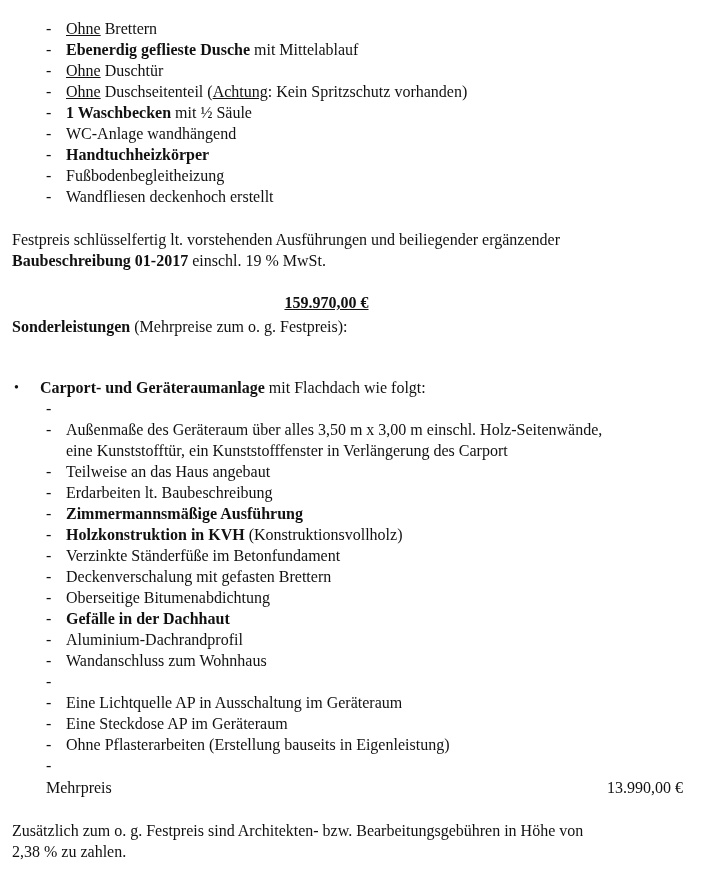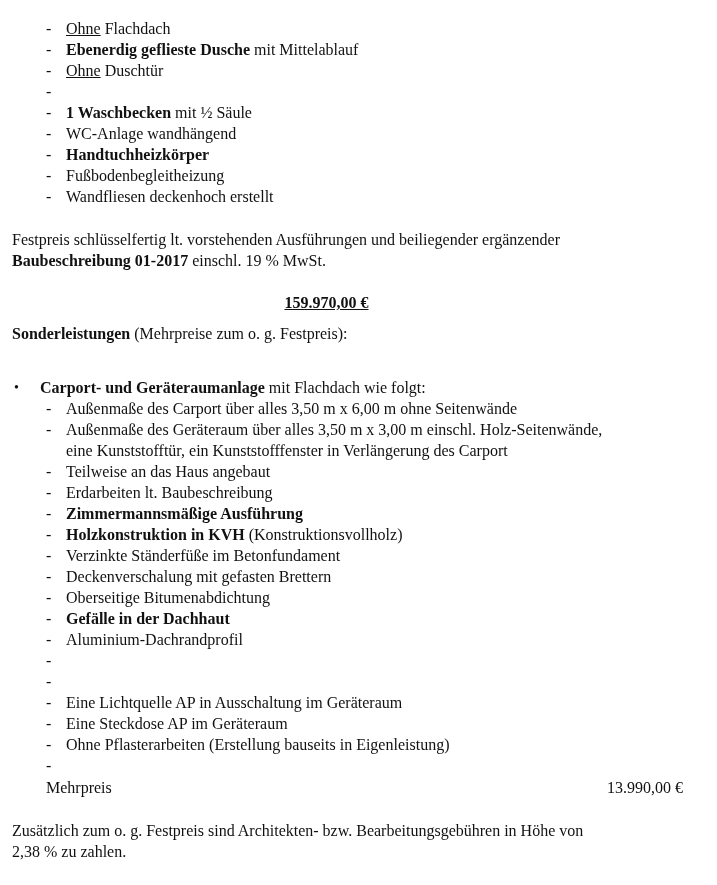--- a/index.html
+++ b/index.html
@@ -16,32 +16,33 @@
   .price-center { position: absolute; left: 0; width: 653px; text-align: center; font-weight: bold; text-decoration: underline; }
   .bullet { position: absolute; left: 14px; font-size: 14px; }
   .btext { position: absolute; left: 40px; }
 </style>
 </head>
 <body>
 
 <div id="bath-list">
     <div class="line" style="top: 18px; left: 0px; width: 717px; height: 21px;">
       <span class="dash">-</span>
-      <span class="dtext"><u>Ohne</u><span> Flachdach</span></span>
+      <span class="dtext"><u>Ohne</u><span> Brettern</span></span>
     </div>
     <div class="line" style="top: 39px; left: 0px; width: 717px; height: 21px;">
       <span class="dash">-</span>
       <span class="dtext"><b>Ebenerdig geflieste Dusche</b><span> mit Mittelablauf</span></span>
     </div>
     <div class="line" style="top: 60px; left: 0px; width: 717px; height: 21px;">
       <span class="dash">-</span>
       <span class="dtext"><u>Ohne</u><span> Duschtür</span></span>
     </div>
     <div class="line" style="top: 81px; left: 0px; width: 717px; height: 21px;">
       <span class="dash">-</span>
+      <span class="dtext"><u>Ohne</u><span> Duschseitenteil (</span><u>Achtung</u><span>: Kein Spritzschutz vorhanden)</span></span>
     </div>
     <div class="line" style="top: 102px; left: 0px; width: 717px; height: 21px;">
       <span class="dash">-</span>
       <span class="dtext"><b>1 Waschbecken</b><span> mit ½ Säule</span></span>
     </div>
     <div class="line" style="top: 123px; left: 0px; width: 717px; height: 21px;">
       <span class="dash">-</span>
       <span class="dtext"><span>WC-Anlage wandhängend</span></span>
     </div>
     <div class="line" style="top: 144px; left: 0px; width: 717px; height: 21px;">
@@ -56,31 +57,30 @@
       <span class="dash">-</span>
       <span class="dtext"><span>Wandfliesen deckenhoch erstellt</span></span>
     </div>
   </div>
 
 <div class="para" style="top:229px;">Festpreis schlüsselfertig lt. vorstehenden Ausführungen und beiliegender ergänzender</div>
 <div class="para" style="top:250px;"><b>Baubeschreibung 01-2017</b><span> einschl. 19 % MwSt.</span></div>
 
 <div class="price-center line" style="top:292px;">159.970,00 €</div>
 
-<div class="para" style="top:323px;"><b>Sonderleistungen</b><span> (Mehrpreise zum o. g. Festpreis):</span></div>
+<div class="para" style="top:316px;"><b>Sonderleistungen</b><span> (Mehrpreise zum o. g. Festpreis):</span></div>
 
 <div class="line" style="top:377px; left:0; width:717px; height:21px;">
   <span class="bullet">•</span>
   <span class="btext"><b>Carport- und Geräteraumanlage</b><span> mit Flachdach wie folgt:</span></span>
 </div>
 
 <div id="carport-list">
     <div class="line" style="top: 398px; left: 0px; width: 717px; height: 21px;">
       <span class="dash">-</span>
-      <span class="dtext"><span>Außenmaße des Carport über alles 3,50 m x 6,00 m ohne Seitenwände</span></span>
     </div>
     <div class="line" style="top: 419px; left: 0px; width: 717px; height: 21px;">
       <span class="dash">-</span>
       <span class="dtext"><span>Außenmaße des Geräteraum über alles 3,50 m x 3,00 m einschl. Holz-Seitenwände,</span></span>
     </div>
     <div class="line" style="top: 440px; left: 66px;">eine Kunststofftür, ein Kunststofffenster in Verlängerung des Carport</div>
     <div class="line" style="top: 461px; left: 0px; width: 717px; height: 21px;">
       <span class="dash">-</span>
       <span class="dtext"><span>Teilweise an das Haus angebaut</span></span>
     </div>
@@ -111,20 +111,21 @@
     <div class="line" style="top: 608px; left: 0px; width: 717px; height: 21px;">
       <span class="dash">-</span>
       <span class="dtext"><b>Gefälle in der Dachhaut</b></span>
     </div>
     <div class="line" style="top: 629px; left: 0px; width: 717px; height: 21px;">
       <span class="dash">-</span>
       <span class="dtext"><span>Aluminium-Dachrandprofil</span></span>
     </div>
     <div class="line" style="top: 650px; left: 0px; width: 717px; height: 21px;">
       <span class="dash">-</span>
+      <span class="dtext"><span>Wandanschluss zum Wohnhaus</span></span>
     </div>
     <div class="line" style="top: 671px; left: 0px; width: 717px; height: 21px;">
       <span class="dash">-</span>
     </div>
     <div class="line" style="top: 692px; left: 0px; width: 717px; height: 21px;">
       <span class="dash">-</span>
       <span class="dtext"><span>Eine Lichtquelle AP in Ausschaltung im Geräteraum</span></span>
     </div>
     <div class="line" style="top: 713px; left: 0px; width: 717px; height: 21px;">
       <span class="dash">-</span>

